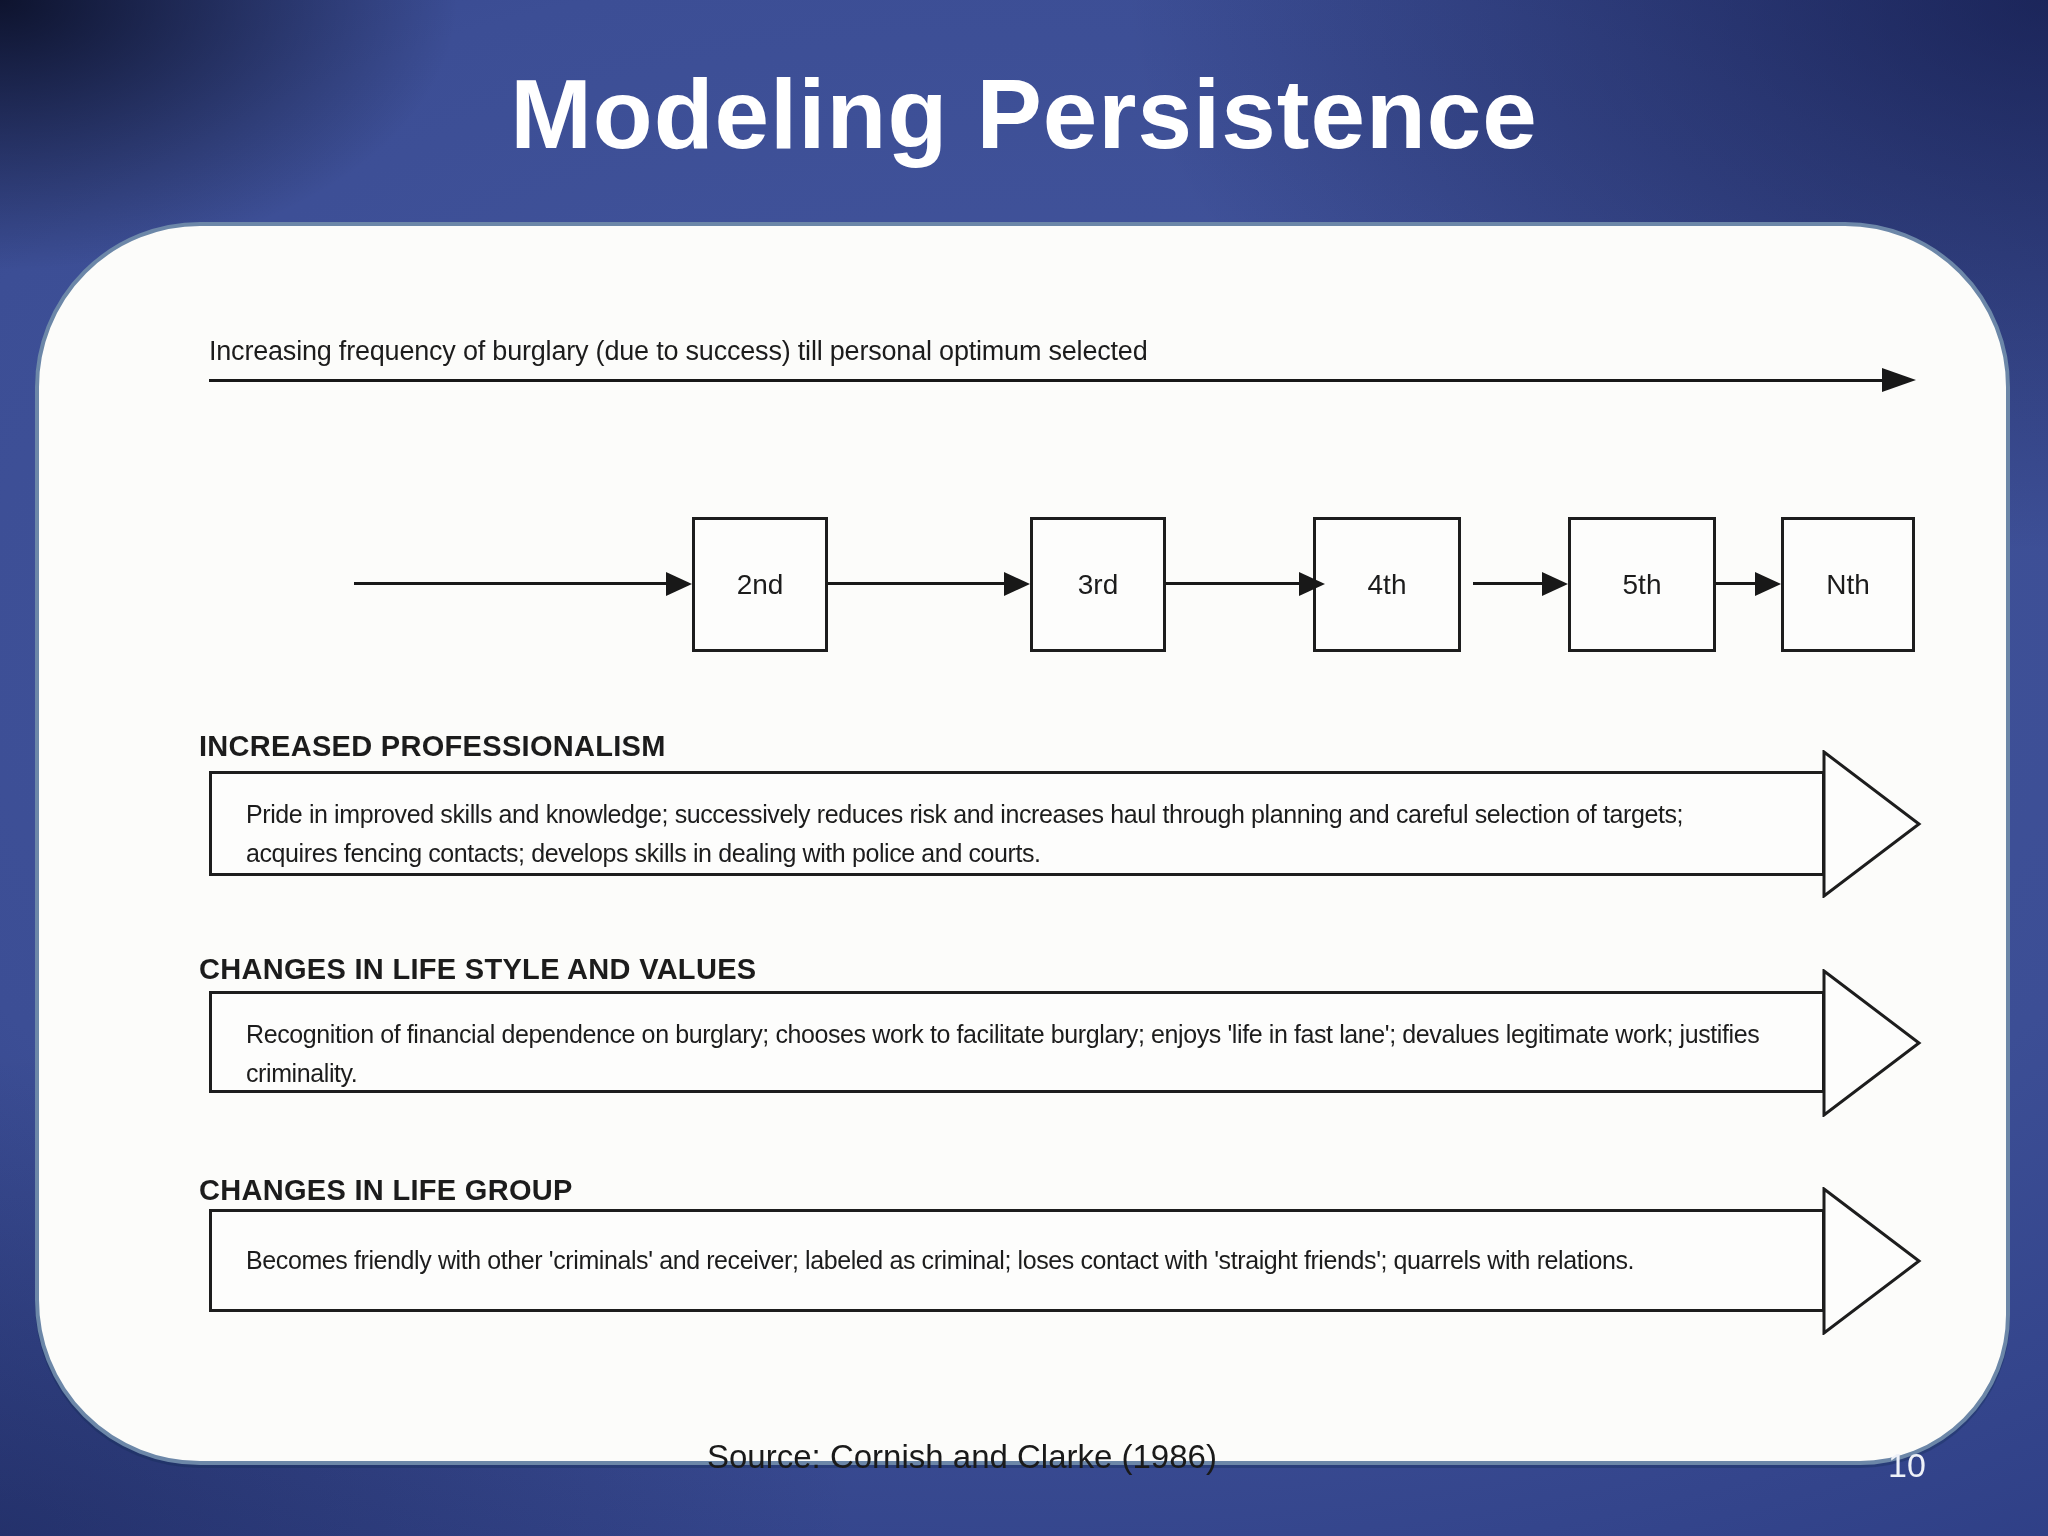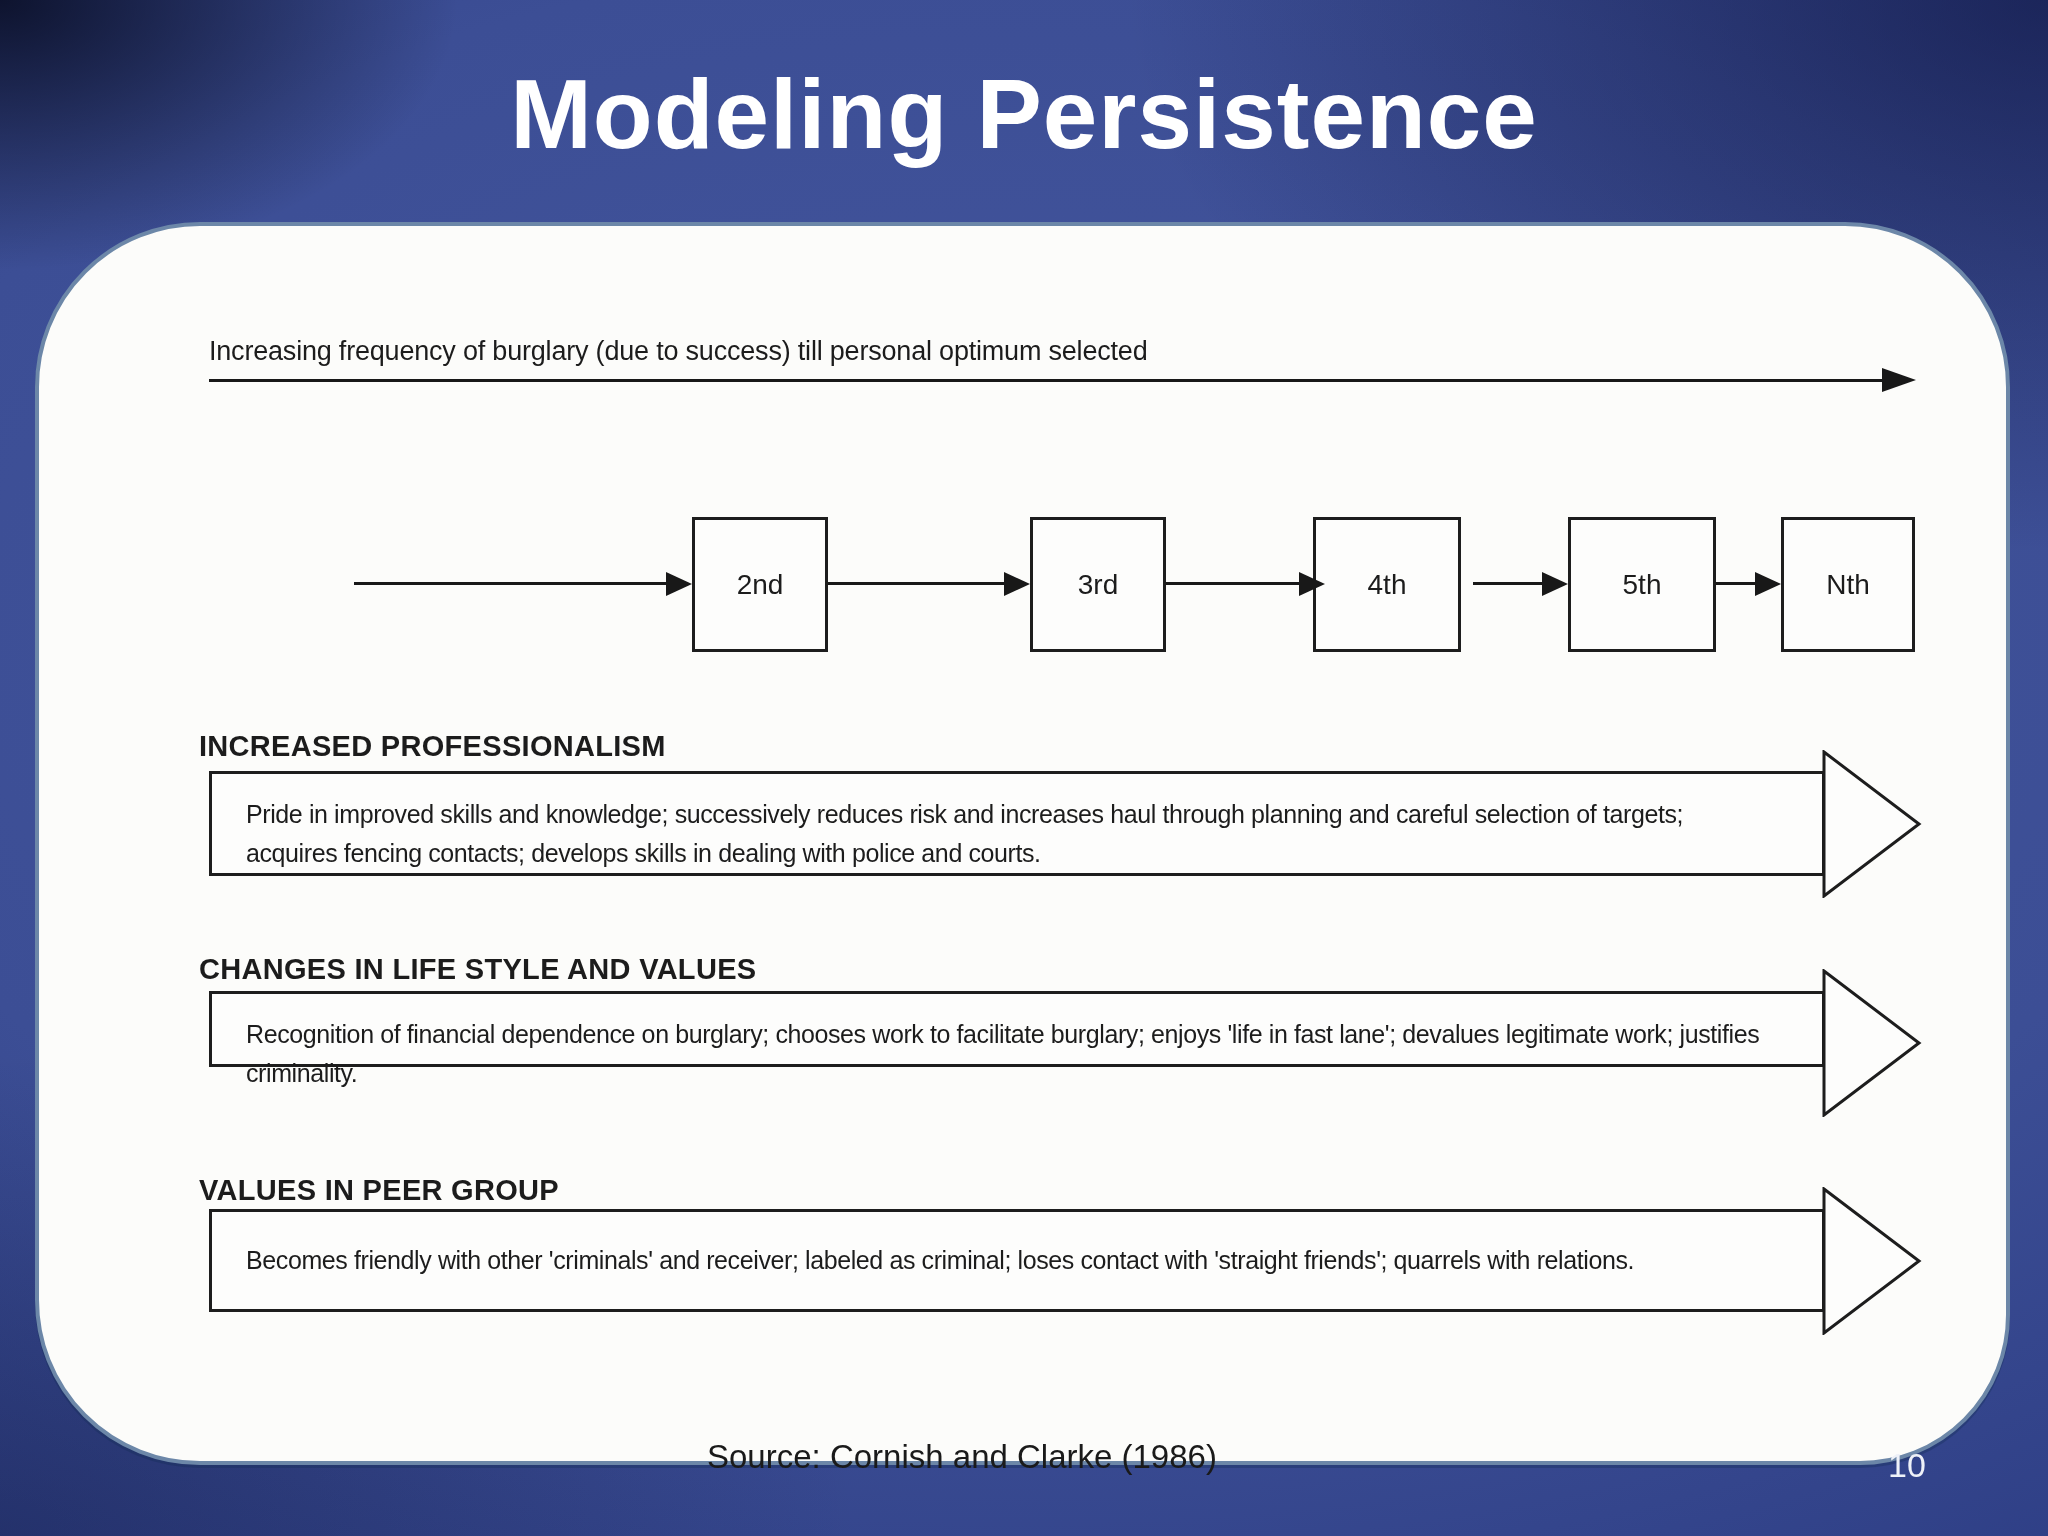--- a/index.html
+++ b/index.html
@@ -78,21 +78,21 @@
     font-size:29px;font-weight:700;letter-spacing:0.3px;
   }
   .sec-heading.h1{top:504px;}
   .sec-heading.h2{top:727px;}
   .sec-heading.h3{top:948px;}
   .ba-rect{
     position:absolute;left:170px;width:1616px;box-sizing:border-box;
     background:#fdfdfc;border:3px solid #1d1d1d;
   }
   .ba-rect.s1{top:545px;height:105px;}
-  .ba-rect.s2{top:765px;height:76px;}
+  .ba-rect.s2{top:765px;height:102px;}
   .ba-rect.s3{top:983px;height:103px;display:flex;align-items:center;}
   .ba-text{
     margin:8px;padding:13px 44px 0 26px;
     font-size:25px;letter-spacing:-0.4px;line-height:1.55;
   }
   .ba-rect.s3 .ba-text{padding-top:0;}
   .ba-head{position:absolute;width:100px;height:148px;}
   .ba-head.s1{left:1783px;top:524px;}
   .ba-head.s2{left:1783px;top:743px;}
   .ba-head.s3{left:1783px;top:961px;}
@@ -166,21 +166,21 @@
     </svg>
 
     <div class="sec-heading h2 ink">CHANGES IN LIFE STYLE AND VALUES</div>
     <div class="ba-rect s2">
       <p class="ba-text ink">Recognition of financial dependence on burglary; chooses work to facilitate burglary; enjoys 'life in fast lane'; devalues legitimate work; justifies criminality.</p>
     </div>
     <svg class="ba-head s2" viewBox="0 0 100 148">
       <polygon points="2,2 97,74 2,146"></polygon>
     </svg>
 
-    <div class="sec-heading h3 ink">VALUES IN PEER GROUP</div>
+    <div class="sec-heading h3 ink">CHANGES IN LIFE GROUP</div>
     <div class="ba-rect s3">
       <p class="ba-text ink">Becomes friendly with other 'criminals' and receiver; labeled as criminal; loses contact with 'straight friends'; quarrels with relations.</p>
     </div>
     <svg class="ba-head s3" viewBox="0 0 100 148">
       <polygon points="2,2 97,74 2,146"></polygon>
     </svg>
 
     <div class="source">Source: Cornish and Clarke (1986)</div>
   </div>
 

